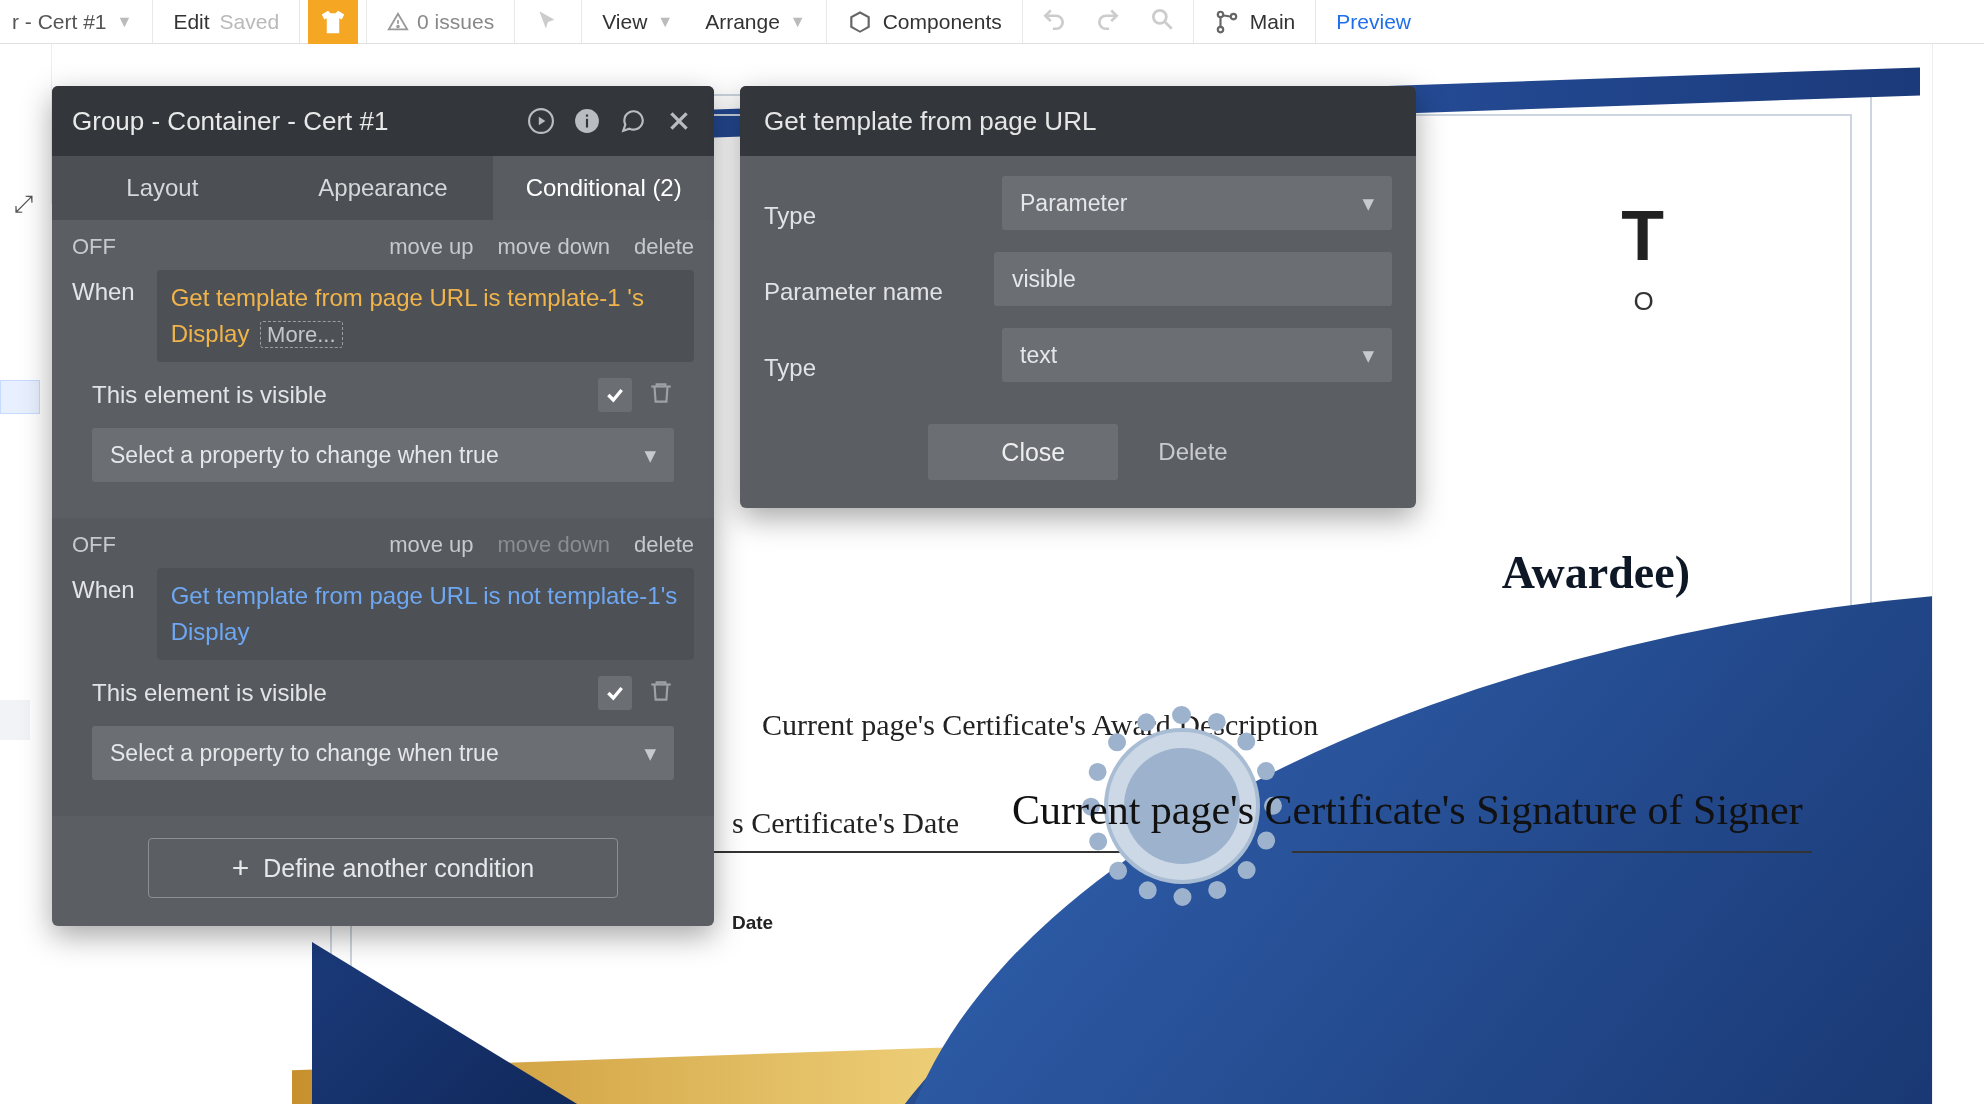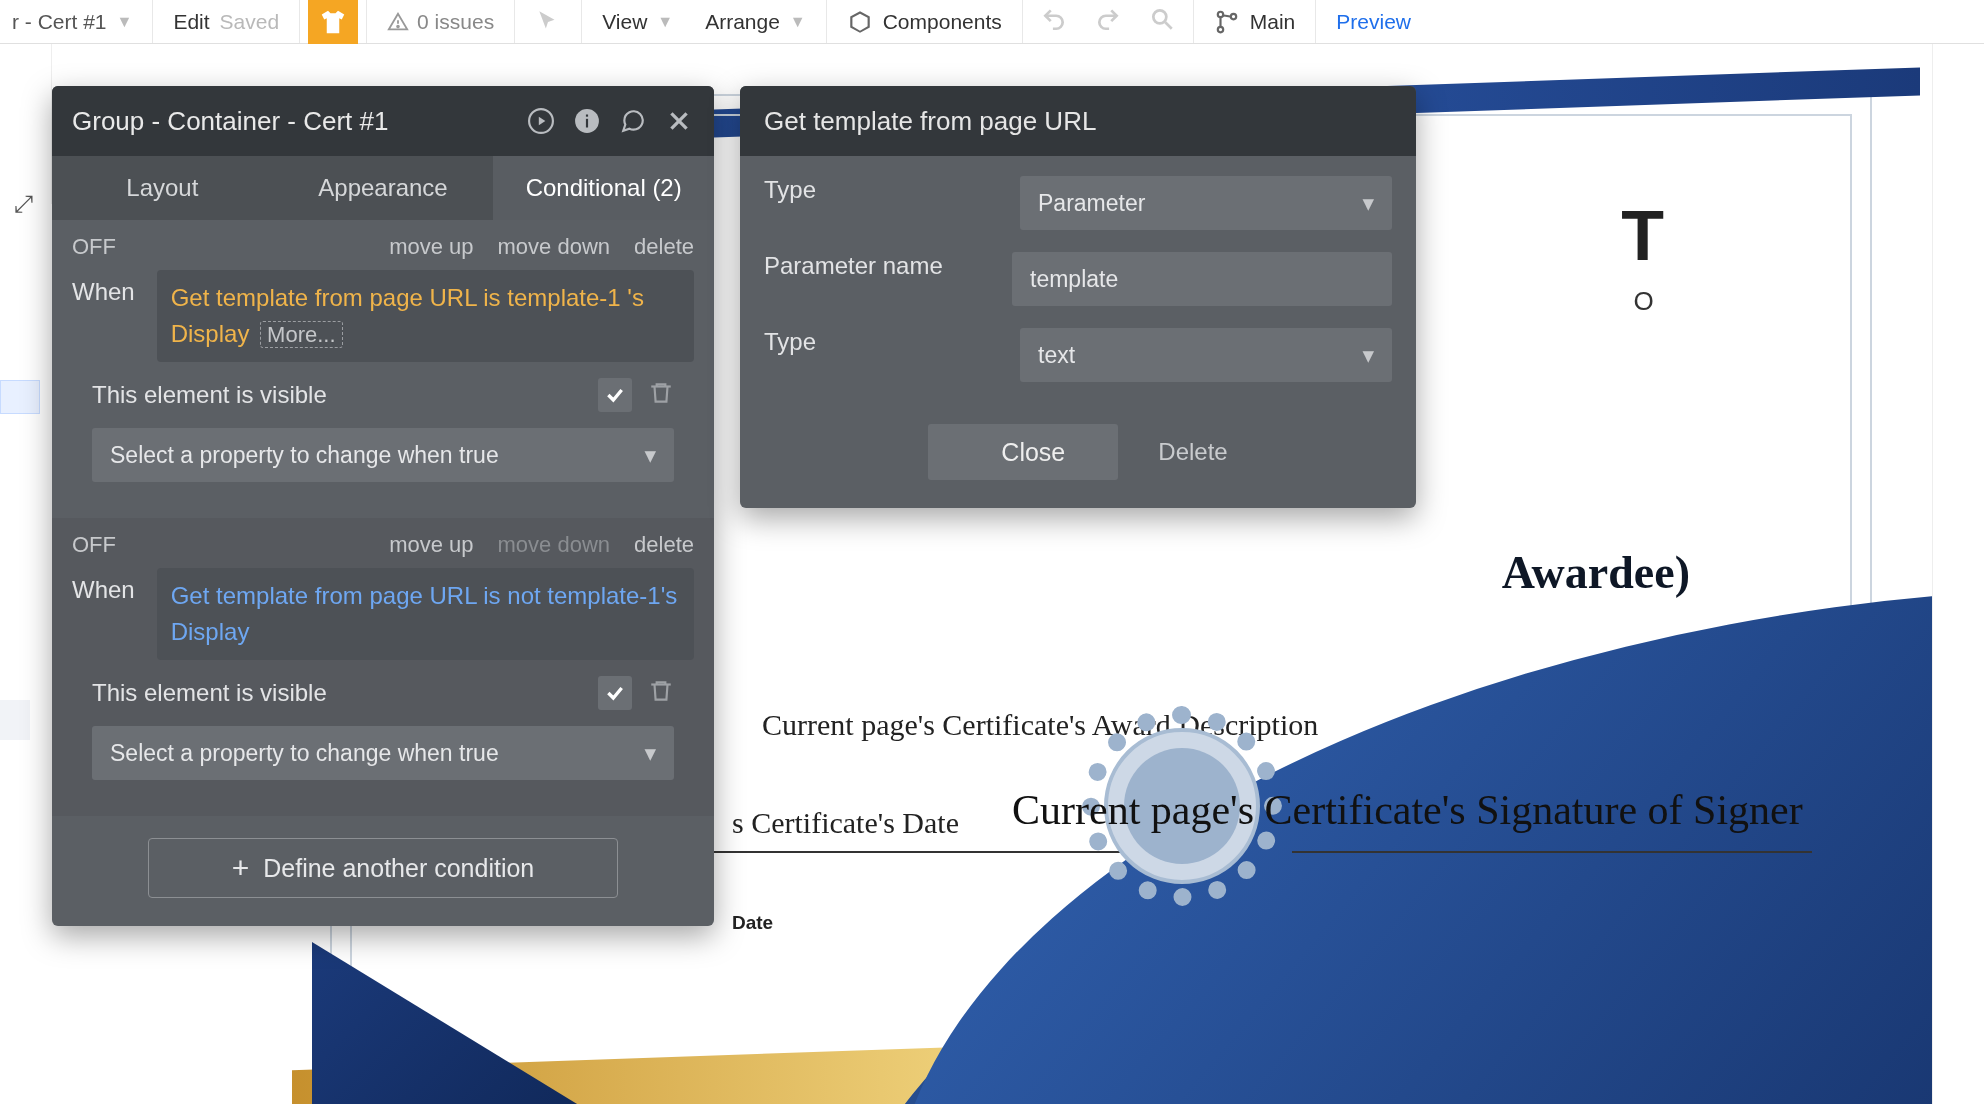--- a/index.html
+++ b/index.html
@@ -86,21 +86,21 @@
   .trash svg { width: 26px; height: 26px; }
   .select-row { padding: 10px 20px 20px 20px; }
   .select { background: #6b6f74; height: 54px; border-radius: 3px; display: flex; align-items: center; padding: 0 18px; font-size: 23px; color: #e6e7e9; cursor: pointer; }
   .select .caret { margin-left: auto; color: #c7c9cc; }
   .add-cond { margin: 22px auto 28px auto; width: 470px; height: 60px; border: 1px solid #8c8f93; border-radius: 4px; display: flex; align-items: center; justify-content: center; gap: 14px; font-size: 25px; color: #e7e8ea; cursor: pointer; }
 
   
   .popup { position: absolute; left: 740px; top: 86px; width: 676px; background: #5b5f64; color: #e6e6e6; border-radius: 6px; box-shadow: 0 10px 30px rgba(0,0,0,.35); overflow: hidden; }
   .popup-header { background: #33373b; height: 70px; display: flex; align-items: center; padding: 0 24px; font-size: 26px; }
   .popup-body { padding: 20px 24px 10px 24px; }
-  .prow { display: flex; align-items: flex-start; margin-bottom: 22px; gap: 18px; }
+  .prow { display: flex; align-items: flex-end; margin-bottom: 22px; }
   .prow .plabel { width: 230px; font-size: 24px; color: #e2e3e5; }
   .pselect { flex: 1; background: #6b6f74; height: 54px; border-radius: 3px; display: flex; align-items: center; padding: 0 18px; font-size: 23px; color: #e6e7e9; cursor: pointer; margin-left: 8px; }
   .pselect .caret { margin-left: auto; color: #c7c9cc; }
   .pinput { flex: 1; background: #6b6f74; height: 54px; border-radius: 3px; display: flex; align-items: center; padding: 0 18px; font-size: 23px; color: #e6e7e9; }
   .popup-foot { display: flex; justify-content: center; gap: 40px; padding: 10px 0 28px 0; align-items: center; }
   .btn { background: #6b6f74; height: 56px; width: 190px; display: flex; align-items: center; justify-content: center; font-size: 25px; color: #eee; border-radius: 3px; cursor: pointer; padding-left: 20px; }
   .linkbtn { font-size: 24px; color: #c9cbce; cursor: pointer; }
 
   
   .leftblue { position: absolute; left: 0; top: 380px; width: 40px; height: 34px; background: #e8f0ff; border: 1px solid #c7dbff; }
@@ -341,21 +341,21 @@
     <div class="prow">
       <div class="plabel">Type</div>
       <div class="pselect">
         <span>Parameter</span>
         <span class="caret">▾</span>
       </div>
     </div>
     <div class="prow">
       <div class="plabel">Parameter name</div>
       <div class="pinput">
-        <span>template</span>
+        <span>visible</span>
       </div>
     </div>
     <div class="prow">
       <div class="plabel">Type</div>
       <div class="pselect">
         <span>text</span>
         <span class="caret">▾</span>
       </div>
     </div>
   </div>

